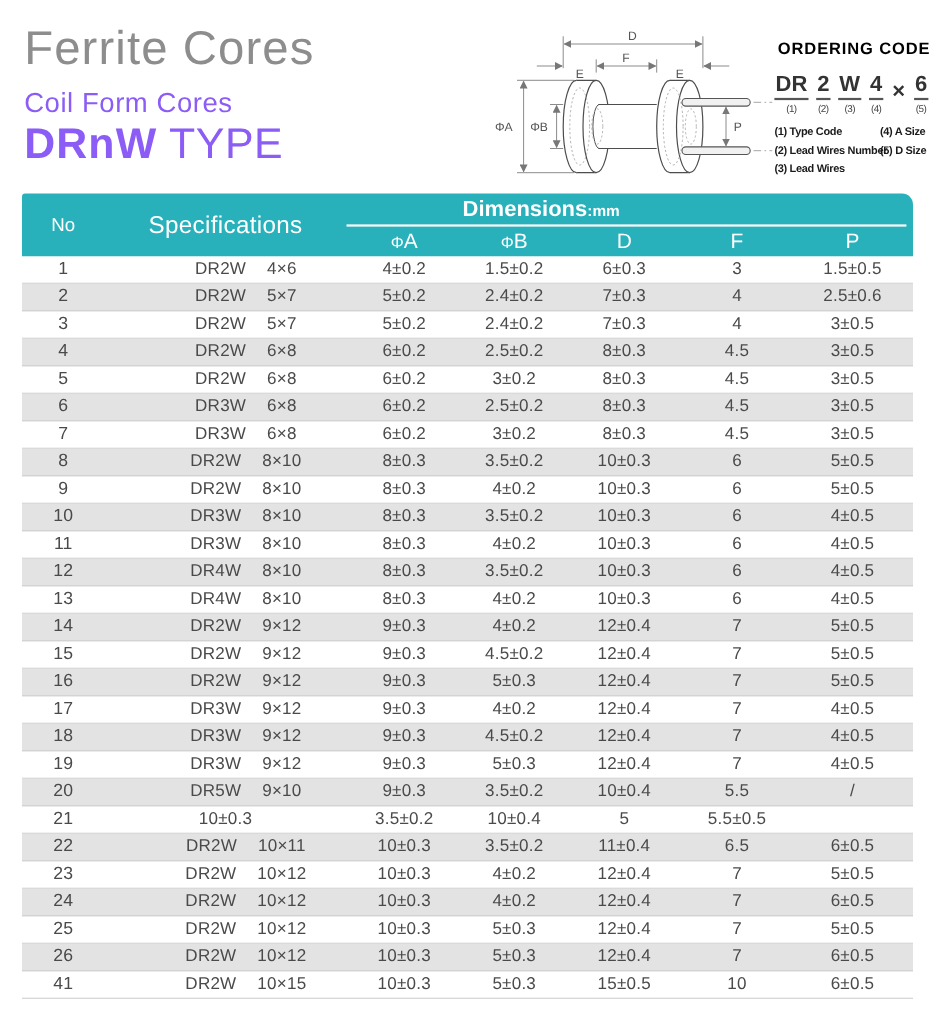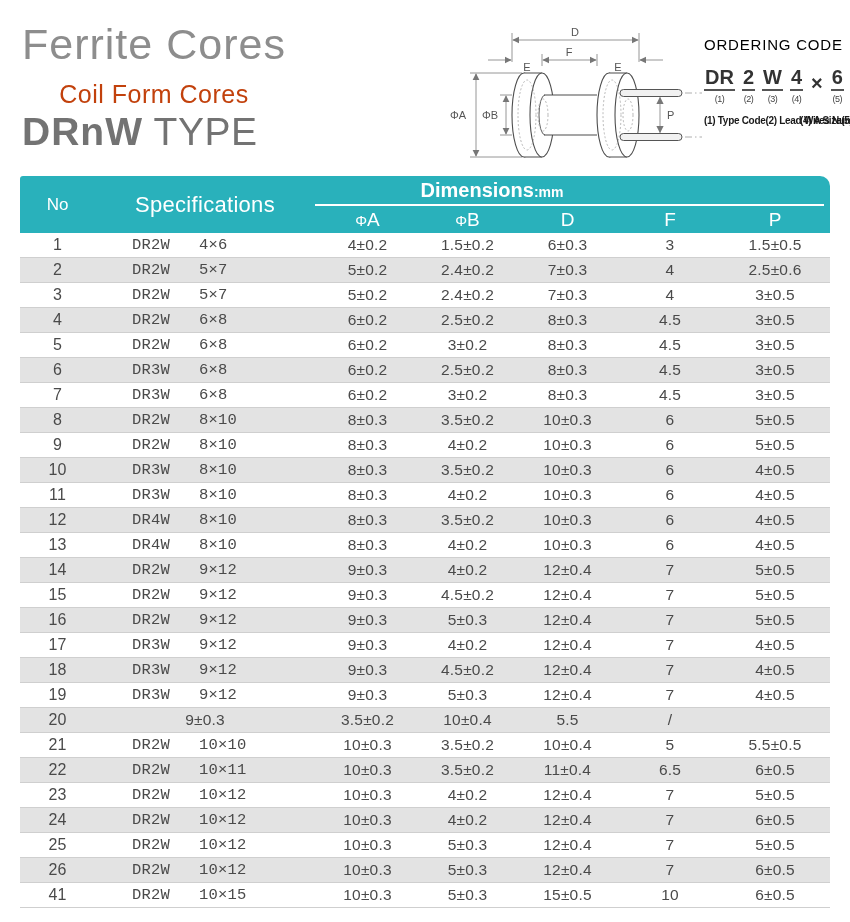--- a/index.html
+++ b/index.html
@@ -9,35 +9,35 @@
     --txt:#4a4a4a;
   }
   *{margin:0;padding:0;box-sizing:border-box;}
   html,body{width:850px;height:922px;background:#fff;overflow:hidden;
     font-family:"Liberation Sans","DejaVu Sans",sans-serif;}
   .page{position:relative;width:850px;height:654px;background:#fff;}
 
   
   .titles{position:absolute;left:22px;top:22px;}
   .t1{font-size:43px;color:#8d8d8d;letter-spacing:1px;line-height:1.05;}
-  .t2{font-size:25px;color:#c2410c;margin-top:13px;letter-spacing:0.5px;text-align:center;}
-  .t3{font-size:39px;color:#737373;margin-top:1px;letter-spacing:0.5px;}
+  .t2{font-size:25px;color:#8b5cf6;margin-top:13px;letter-spacing:0.5px;}
+  .t3{font-size:39px;color:#8b5cf6;margin-top:1px;letter-spacing:0.5px;}
   .t3 .b{font-weight:bold;letter-spacing:1px;}
 
   
   .ordering{position:absolute;left:704px;top:36px;width:145px;color:#111;}
-  .oc-head{font-size:15px;font-weight:normal;letter-spacing:0.8px;color:#000;}
+  .oc-head{font-size:15px;font-weight:bold;letter-spacing:0.8px;color:#000;text-align:center;}
   .oc-code{display:flex;align-items:center;margin-top:13px;gap:7px;}
   .oc-part{display:flex;flex-direction:column;align-items:center;}
   .oc-char{font-size:20px;font-weight:bold;color:#333;border-bottom:2px solid #555;
     padding:0 1px 1px 1px;line-height:1.1;}
   .oc-part.nounder .oc-char{border-bottom:none;}
   .oc-num{font-size:9px;color:#444;margin-top:3px;letter-spacing:-0.5px;}
   .oc-legend{display:flex;margin-top:9px;gap:4px;}
-  .oc-leg-col{display:flex;flex-direction:row;}
+  .oc-leg-col{display:flex;flex-direction:column;}
   .oc-leg-col.l{width:92px;}
   .oc-leg-item{font-size:10px;font-weight:bold;color:#1a1a1a;line-height:1.65;
     white-space:nowrap;letter-spacing:-0.3px;}
 
   
   .diagram{position:absolute;left:424px;top:0px;}
   .diagram text{font-size:11px;fill:#555;font-family:"Liberation Sans","DejaVu Sans",sans-serif;}
 
   
   .spec-table{position:absolute;left:20px;top:176px;width:810px;}
@@ -54,21 +54,21 @@
   .th-sub .lbl{display:block;}
   .th-sub.phi .lbl::first-letter{font-size:0.78em;}
   .c3{grid-column:3;} .c4{grid-column:4;} .c5{grid-column:5;}
   .c6{grid-column:6;} .c7{grid-column:7;}
 
   .trow{height:25px;align-items:center;border-bottom:1px solid var(--line);
     font-size:15.5px;color:var(--txt);}
   .trow.alt{background:var(--alt);}
   .tcell{text-align:center;letter-spacing:0.2px;}
   .tcell.cno{font-size:16px;}
-  .tcell.cspec{text-align:left;padding-left:37px;white-space:pre;word-spacing:5px;font-family:Liberation Mono, monospace;}
+  .tcell.cspec{text-align:center;padding-left:37px;white-space:pre;word-spacing:5px;}
 </style>
 </head>
 <body>
 
 <div class="page">
 
   <div class="titles">
     <div class="t1">Ferrite Cores</div>
     <div class="t2">Coil Form Cores</div>
     <div class="t3"><span class="b">DRnW</span><span> TYPE</span></div>
@@ -370,29 +370,29 @@
           <div class="tcell cno">19</div>
           <div class="tcell cspec">DR3W  9×12</div>
           <div class="tcell">9±0.3</div>
           <div class="tcell">5±0.3</div>
           <div class="tcell">12±0.4</div>
           <div class="tcell">7</div>
           <div class="tcell">4±0.5</div>
         </div>
         <div class="trow grid7 alt">
           <div class="tcell cno">20</div>
+          <div class="tcell cspec">DR5W  9×10</div>
           <div class="tcell">9±0.3</div>
           <div class="tcell">3.5±0.2</div>
           <div class="tcell">10±0.4</div>
           <div class="tcell">5.5</div>
           <div class="tcell">/</div>
         </div>
         <div class="trow grid7">
           <div class="tcell cno">21</div>
-          <div class="tcell cspec">DR2W  10×10</div>
           <div class="tcell">10±0.3</div>
           <div class="tcell">3.5±0.2</div>
           <div class="tcell">10±0.4</div>
           <div class="tcell">5</div>
           <div class="tcell">5.5±0.5</div>
         </div>
         <div class="trow grid7 alt">
           <div class="tcell cno">22</div>
           <div class="tcell cspec">DR2W  10×11</div>
           <div class="tcell">10±0.3</div>

